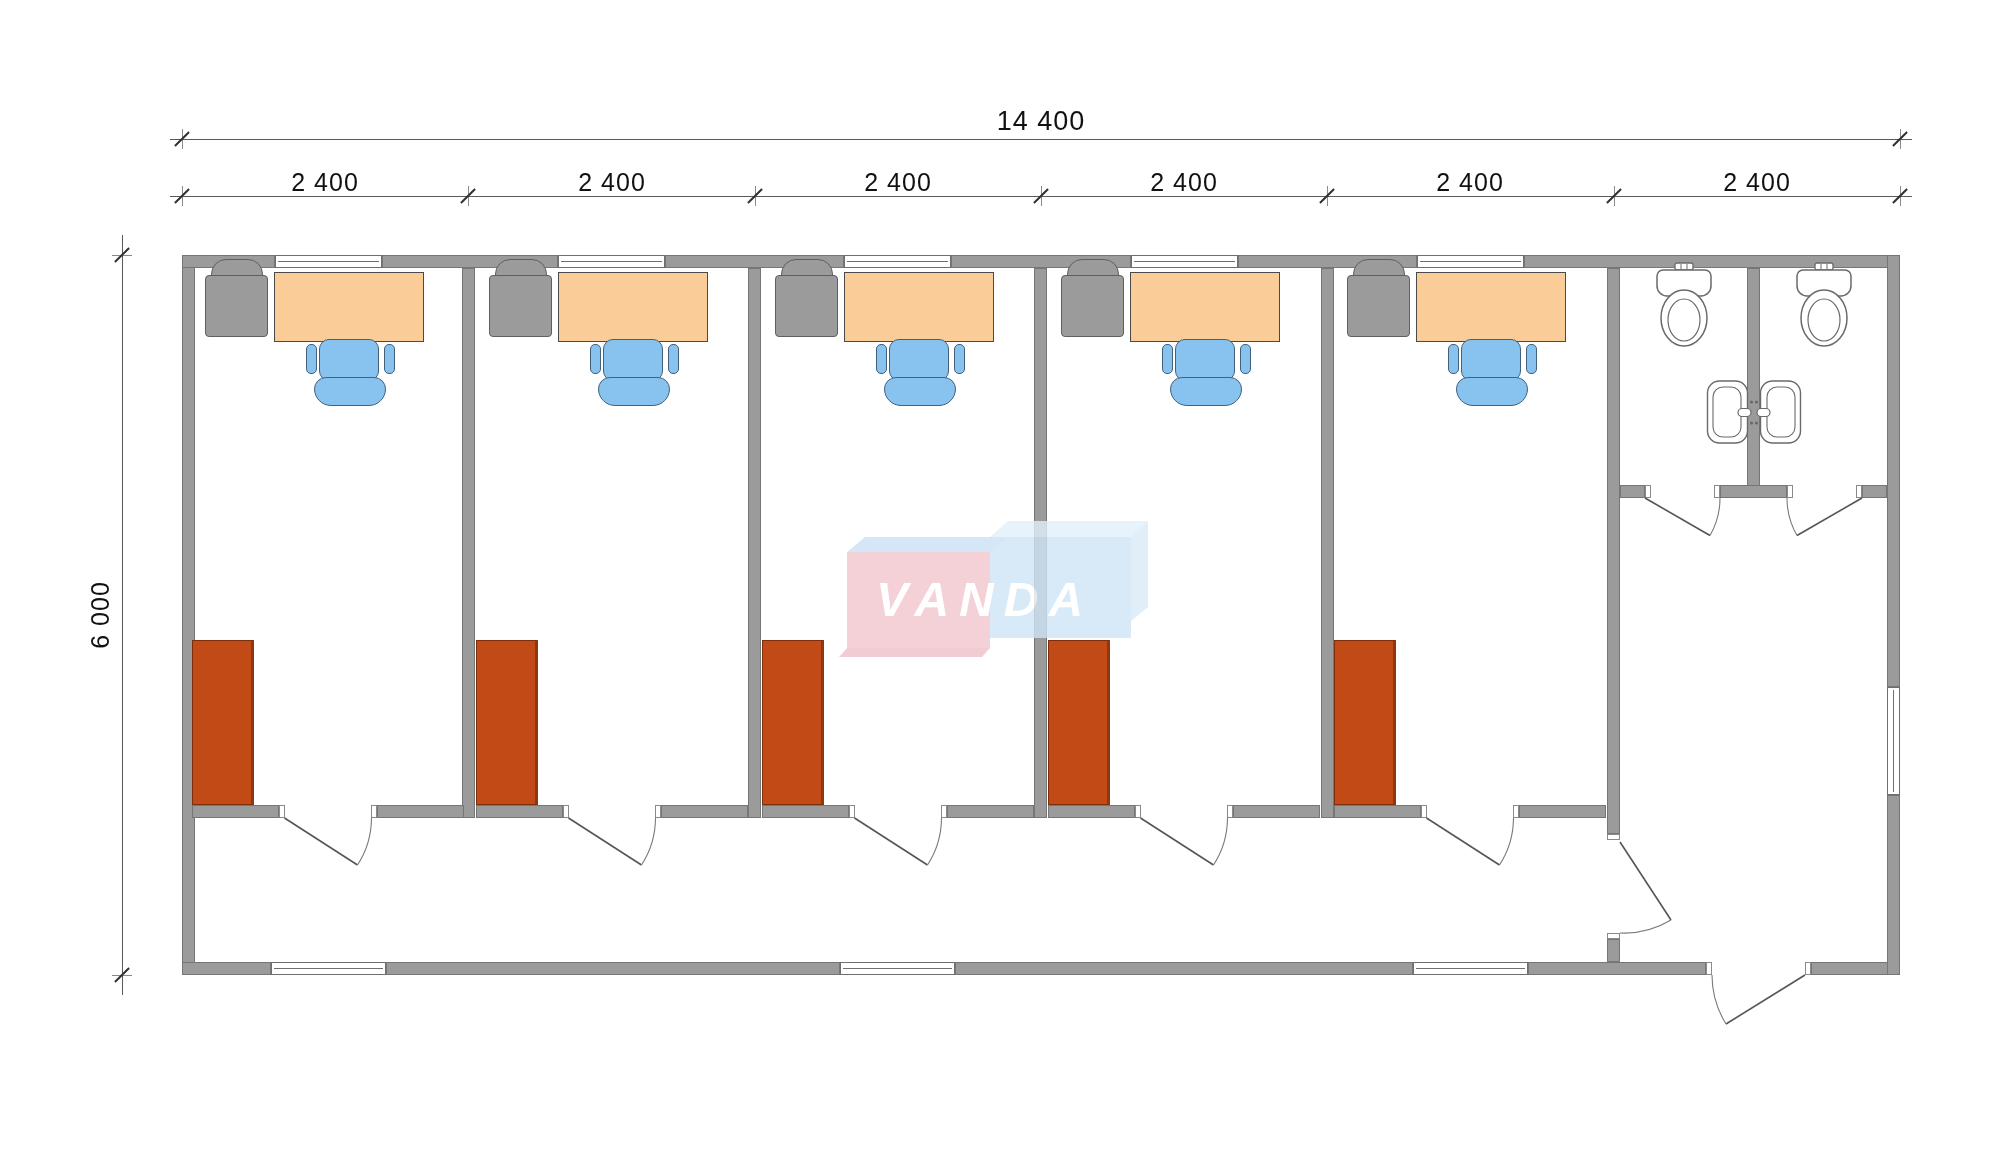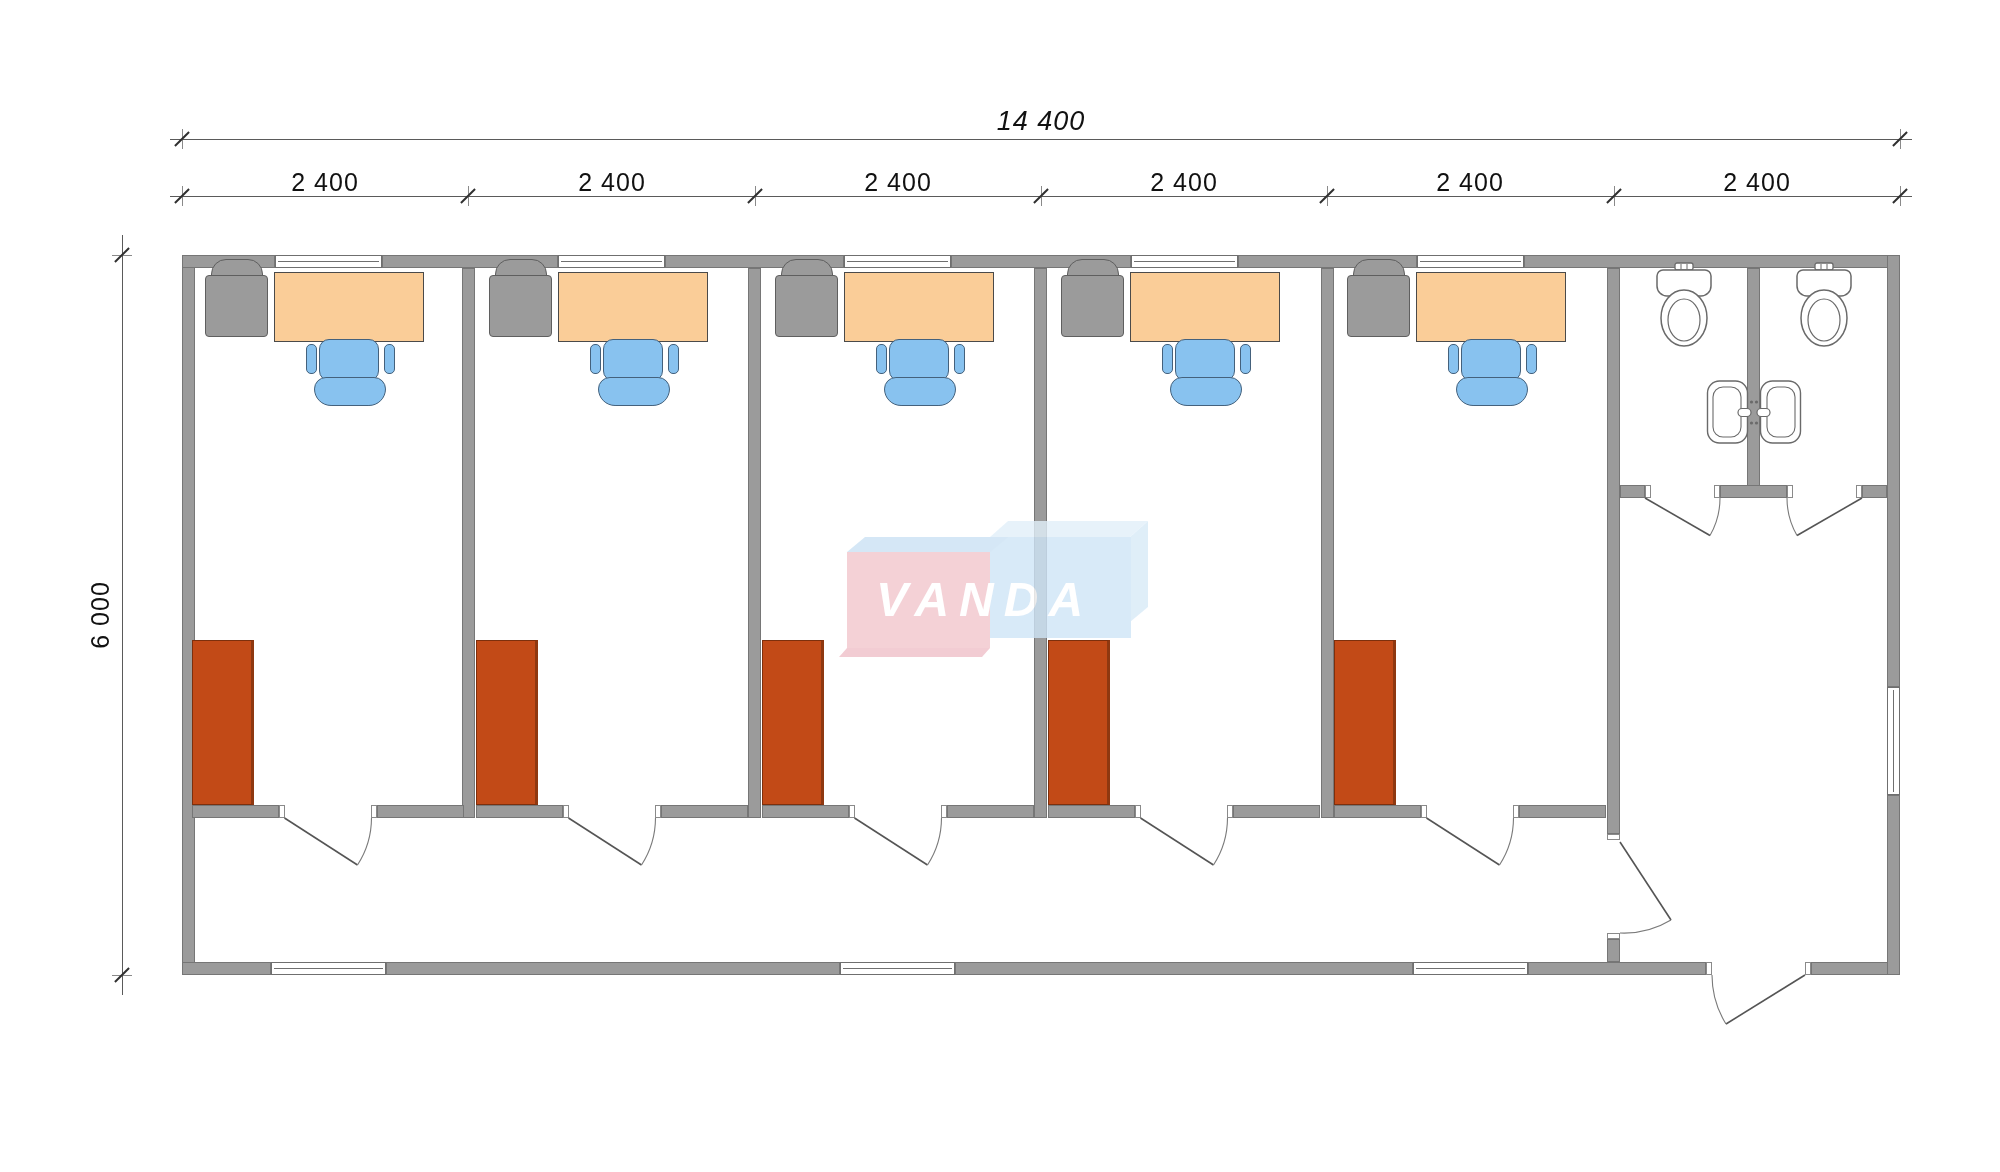--- a/index.html
+++ b/index.html
@@ -42,21 +42,21 @@
 </head>
 <body>
 
 <div class="scene">
 
   <div class="dimline" style="left:170px;top:139px;width:1742px;height:1px;"></div>
   <div class="crossv" style="left:182px;top:129px;"></div>
   <div class="crossv" style="left:1900px;top:129px;"></div>
   <div class="tick" style="left:172px;top:138px;"></div>
   <div class="tick" style="left:1890px;top:138px;"></div>
-  <span class="dimtext big" style="left:1041px;top:106px;font-style:italic;">14 400</span>
+  <span class="dimtext big" style="left:1041px;top:106px;">14 400</span>
 
   <div class="dimline" style="left:170px;top:196px;width:1742px;height:1px;"></div>
   <div class="crossv" style="left:182px;top:186px;"></div>
   <div class="crossv" style="left:468px;top:186px;"></div>
   <div class="crossv" style="left:755px;top:186px;"></div>
   <div class="crossv" style="left:1041px;top:186px;"></div>
   <div class="crossv" style="left:1327px;top:186px;"></div>
   <div class="crossv" style="left:1614px;top:186px;"></div>
   <div class="crossv" style="left:1900px;top:186px;"></div>
   <div class="tick" style="left:172px;top:195px;"></div>

